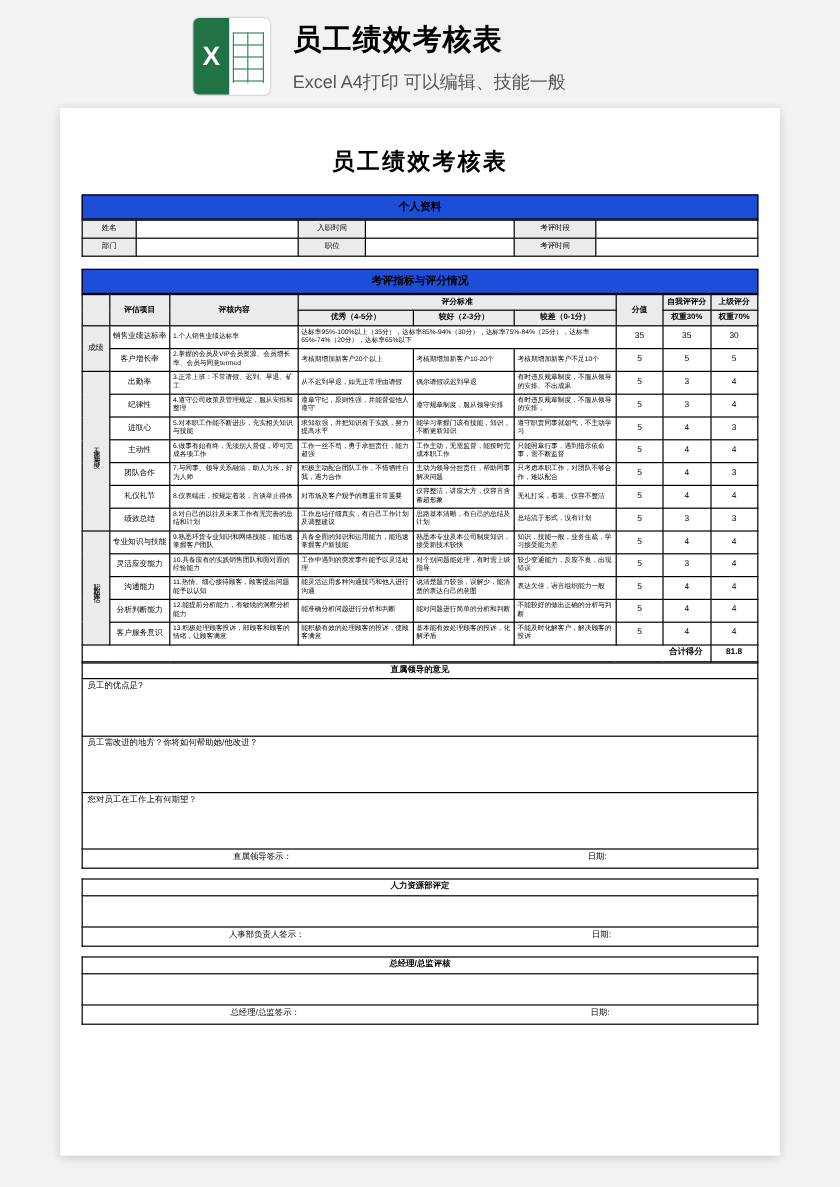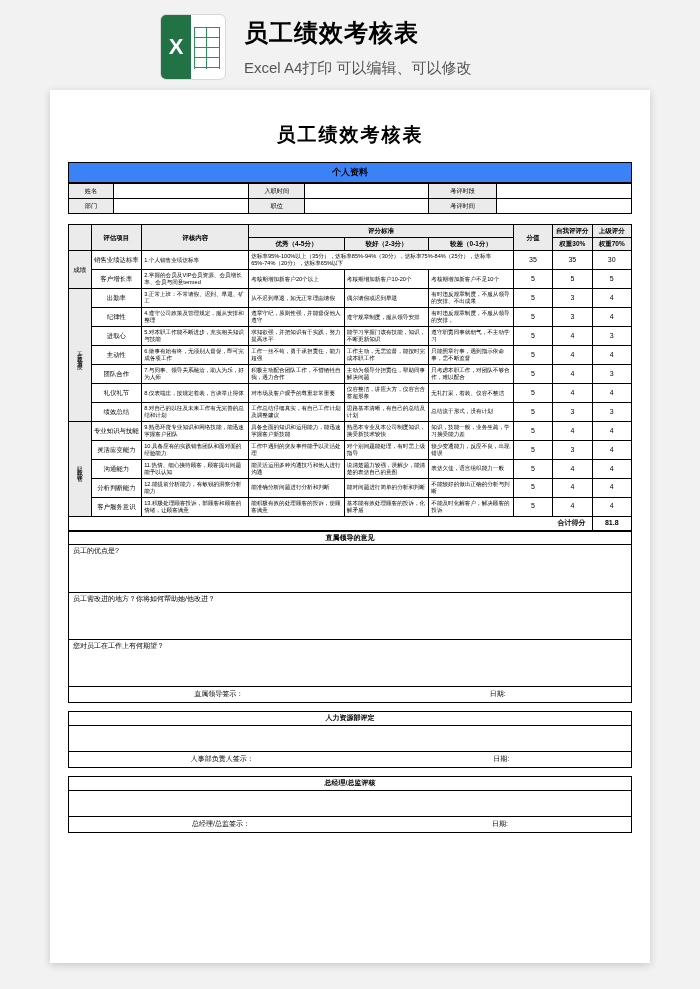--- a/index.html
+++ b/index.html
@@ -41,21 +41,21 @@
     position:relative;
     margin:0 50px;
     background:#fff;
     box-shadow:0 2px 8px rgba(0,0,0,.18);
     padding:22px 18px 30px 18px;
     height:873px;
   }
   .doc-title { text-align:center; font-size:19px; font-weight:bold; letter-spacing:2px; margin:10px 0 14px; }
   .section-bar {
     text-align:center; font-size:9px; font-weight:bold;
-    background:#3b82f6; border:1px solid #000; padding:3px 0; margin-bottom:0;
+    background:#1d4ed8; border:1px solid #000; padding:3px 0; margin-bottom:0;
   }
   table { border-collapse:collapse; width:100%; table-layout:fixed; }
   td, th { border:1px solid #000; font-size:6.2px; line-height:1.25; padding:2px 2px; vertical-align:middle; }
   .c { text-align:center; }
   .b { font-weight:bold; }
   .shade { background:#ebebeb; }
   .vert { writing-mode:vertical-rl; text-orientation:upright; letter-spacing:2px; }
 
   .info-tbl td { height:15px; }
   .gap { height:10px; }
@@ -89,21 +89,21 @@
         <i style="left:0;top:20px;width:26px;height:1px;"></i>
         <i style="left:0;top:30px;width:26px;height:1px;"></i>
         <i style="left:0;top:40px;width:26px;height:1px;"></i>
         <i style="left:0;top:0;width:1px;height:42px;"></i>
         <i style="left:12px;top:0;width:1px;height:42px;"></i>
         <i style="left:25px;top:0;width:1px;height:42px;"></i>
       </div>
     </div>
     <div class="banner-text">
       <div class="t1">员工绩效考核表</div>
-      <div class="t2">Excel A4打印 可以编辑、可以修改</div>
+      <div class="t2">Excel A4打印 可以编辑、技能一般</div>
     </div>
   </div>
 
   <div class="sheet">
 
     <div class="doc-title">员工绩效考核表</div>
 
     <div class="section-bar">个人资料</div>
 
     <table class="info-tbl">
@@ -130,20 +130,21 @@
           <td class="c shade">职位</td>
           <td></td>
           <td class="c shade">考评时间</td>
           <td></td>
         </tr>
       </tbody>
     </table>
 
     <div class="gap"></div>
 
+    <div class="section-bar">考评指标与评分情况</div>
 
     <table class="kpi-tbl">
       <colgroup>
         <col style="width:4%">
           <col style="width:9%">
           <col style="width:19%">
         <col style="width:17%">
           <col style="width:15%">
           <col style="width:15%">
         <col style="width:7%">

